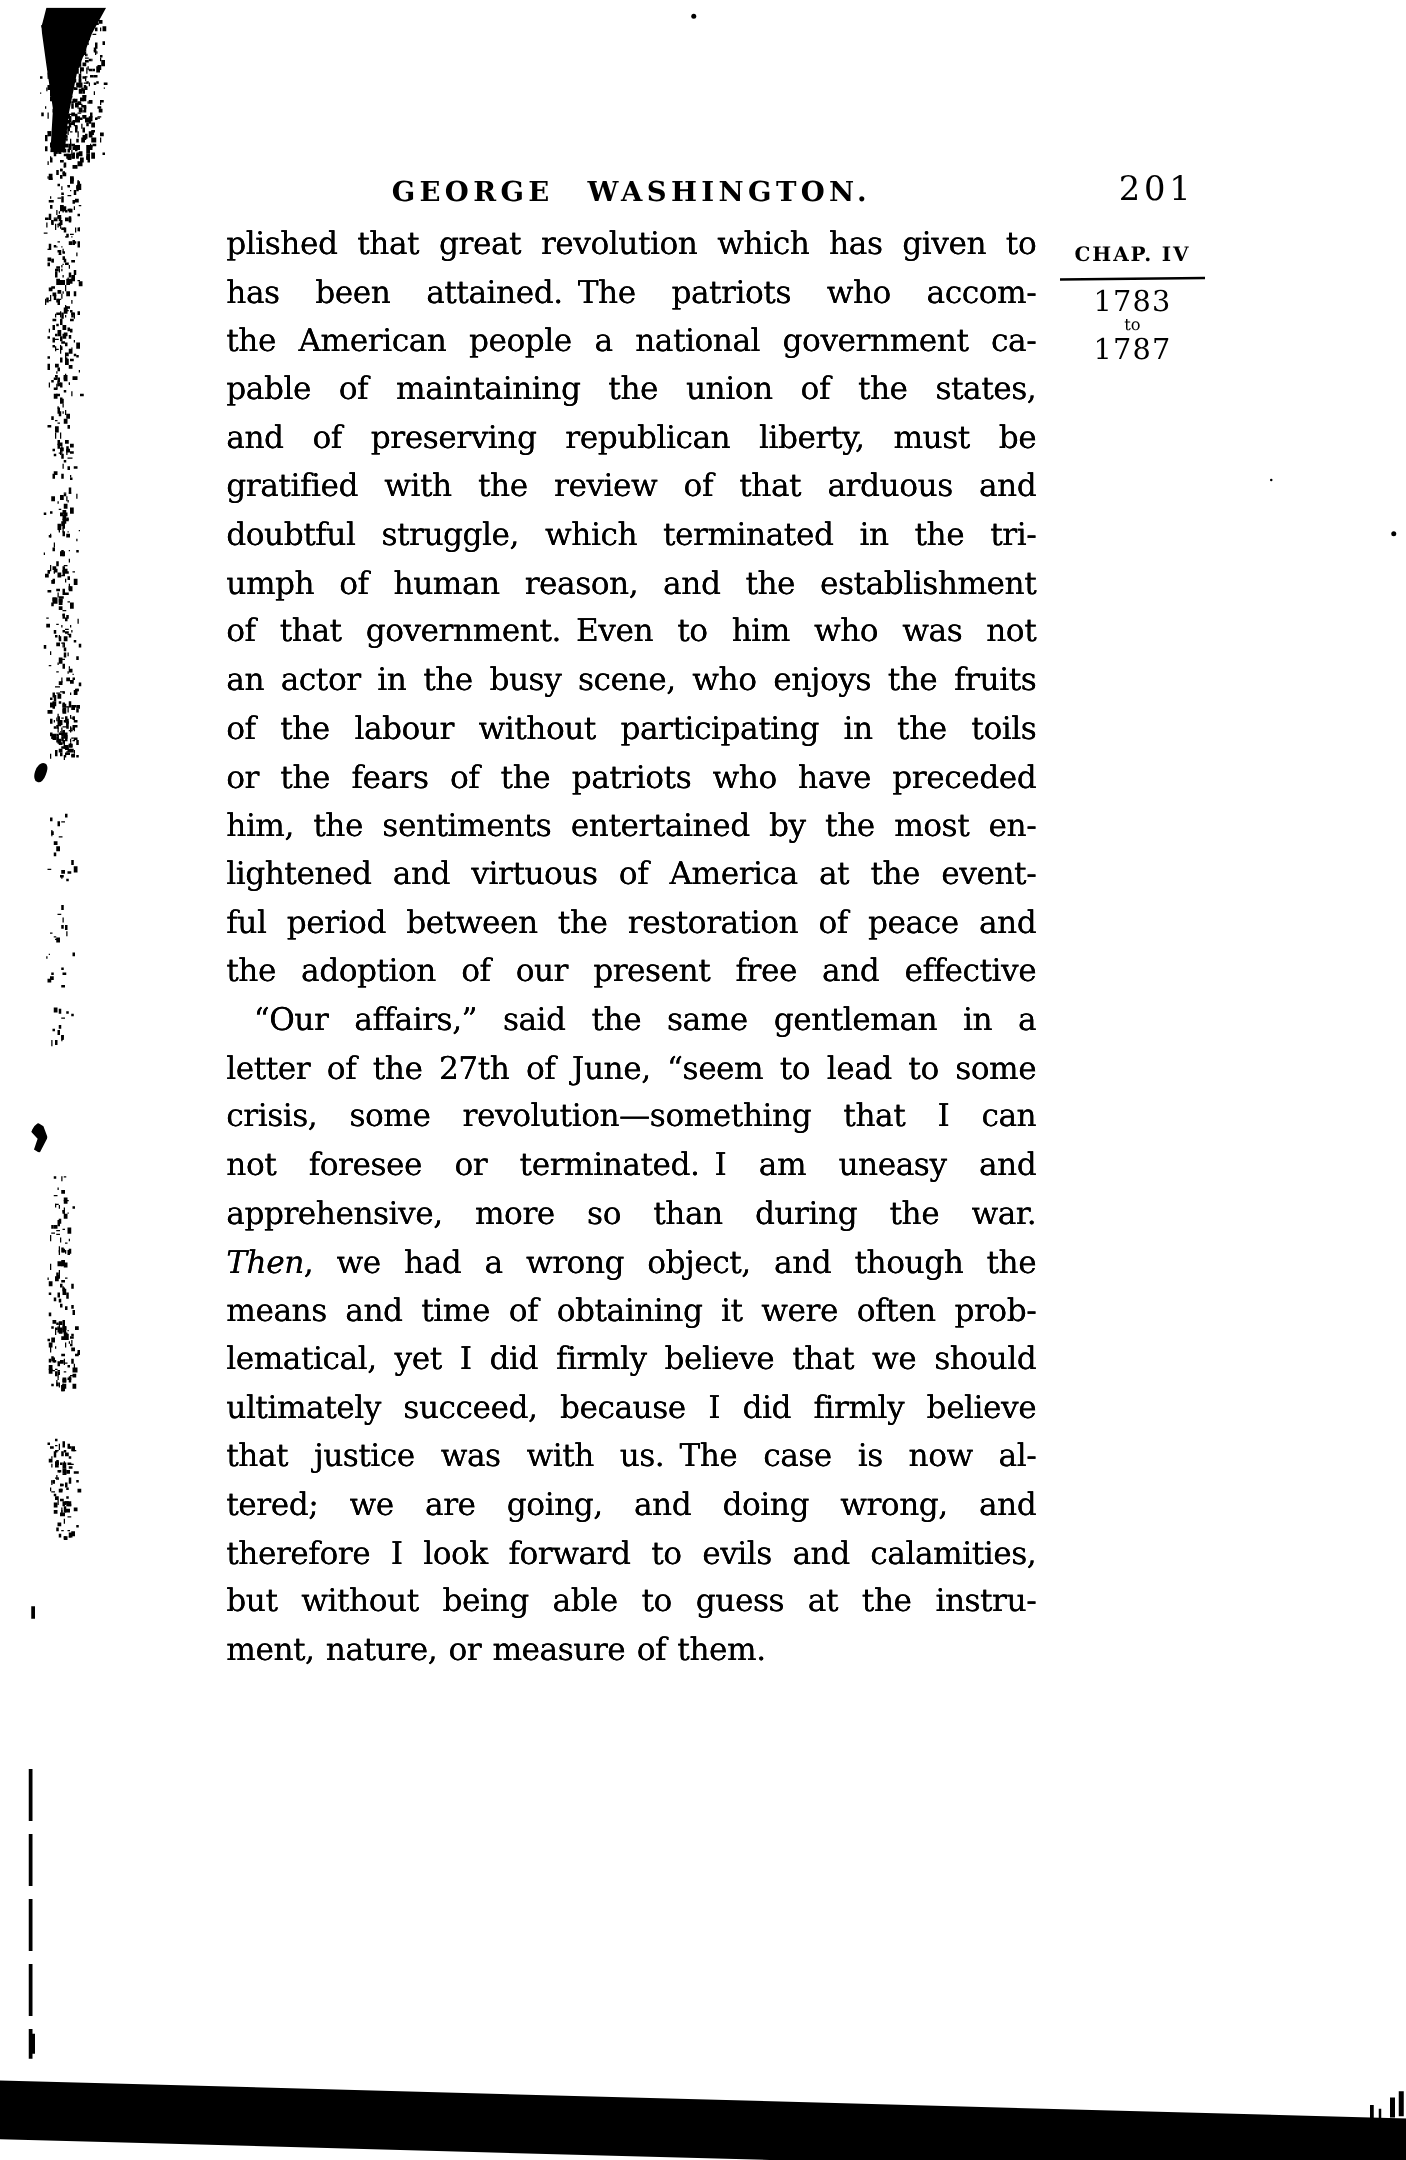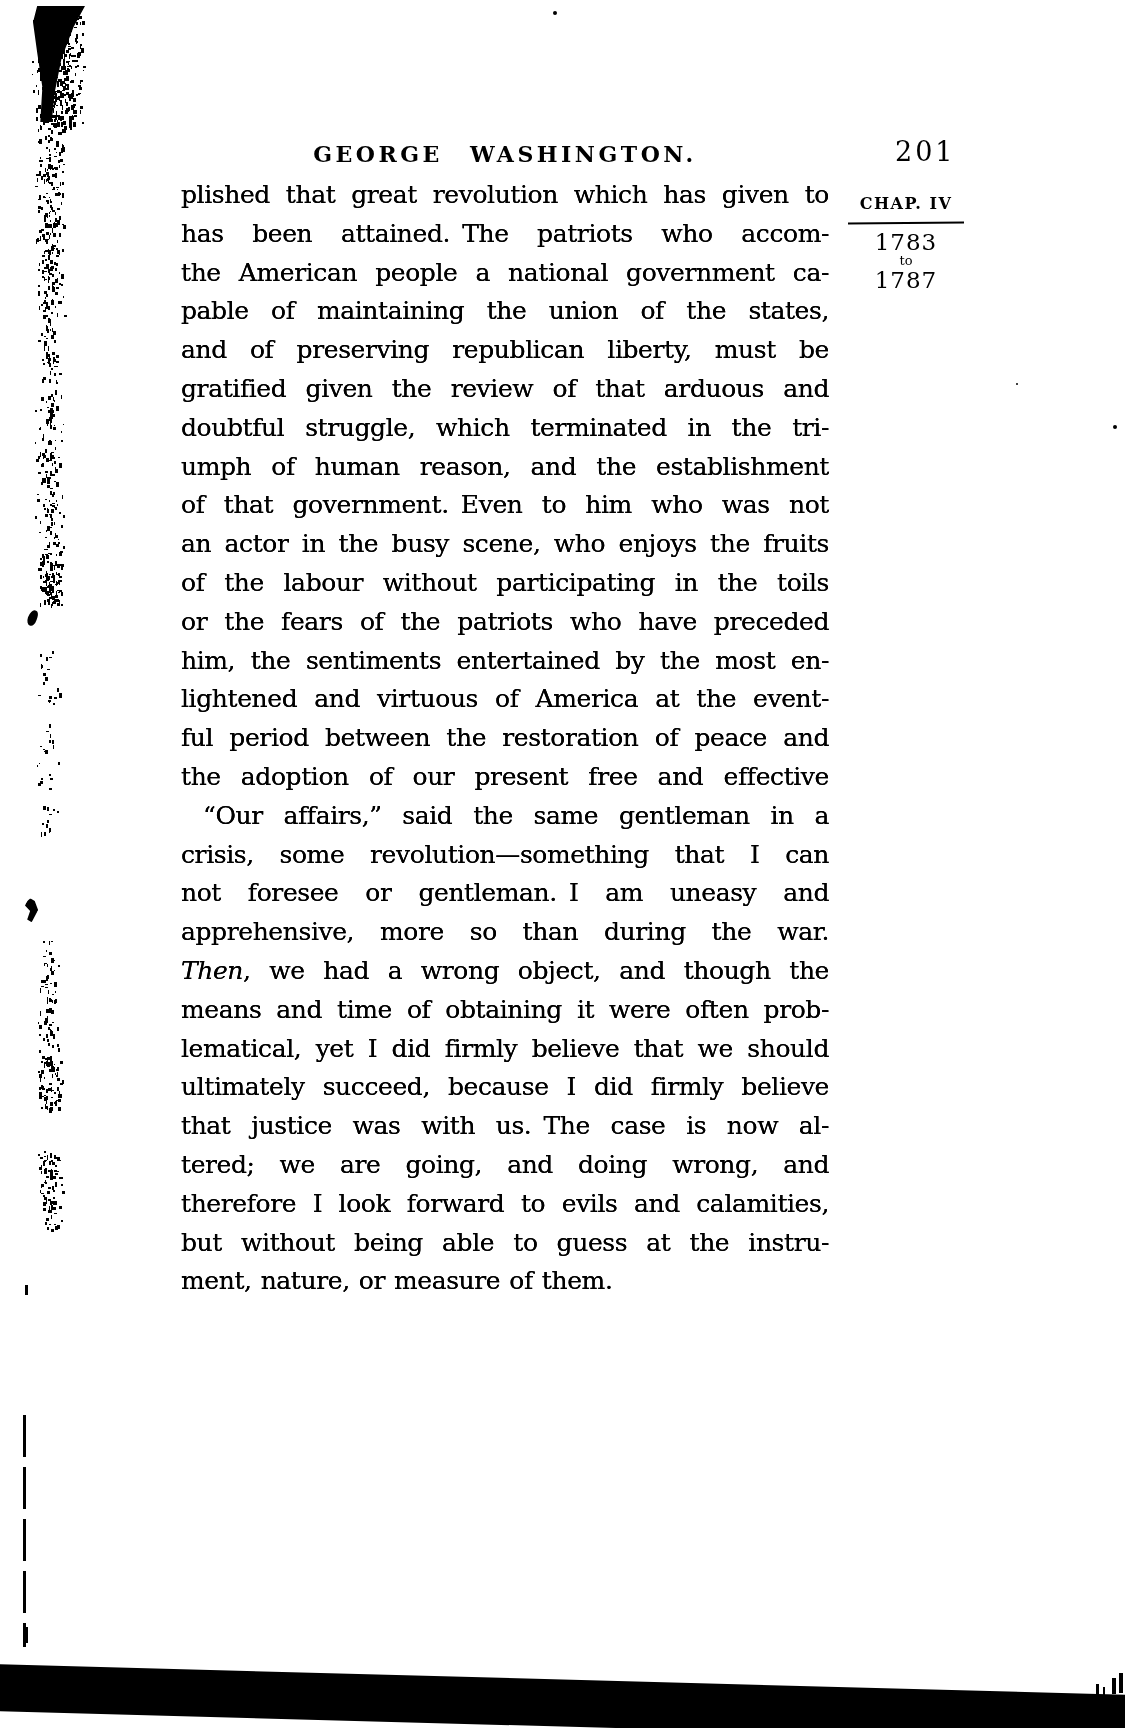--- a/index.html
+++ b/index.html
@@ -1320,34 +1320,35 @@
     <div class="year-to">to</div>
     <div class="year">1787</div>
   </div>
 
   <div class="body-text">
       <div class="line"><span>plished that great revolution which has given to</span></div>
       <div class="line"><span>has been attained. The patriots who accom-</span></div>
       <div class="line"><span>the American people a national government ca-</span></div>
       <div class="line"><span>pable of maintaining the union of the states,</span></div>
       <div class="line"><span>and of preserving republican liberty, must be</span></div>
-      <div class="line"><span>gratified given the review of that arduous and</span></div>
+      <div class="line"><span>gratified with the review of that arduous and</span></div>
       <div class="line"><span>doubtful struggle, which terminated in the tri-</span></div>
       <div class="line"><span>umph of human reason, and the establishment</span></div>
       <div class="line"><span>of that government. Even to him who was not</span></div>
       <div class="line"><span>an actor in the busy scene, who enjoys the fruits</span></div>
       <div class="line"><span>of the labour without participating in the toils</span></div>
       <div class="line"><span>or the fears of the patriots who have preceded</span></div>
       <div class="line"><span>him, the sentiments entertained by the most en-</span></div>
       <div class="line"><span>lightened and virtuous of America at the event-</span></div>
       <div class="line"><span>ful period between the restoration of peace and</span></div>
       <div class="line"><span>the adoption of our present free and effective</span></div>
       <div class="line first-indent"><span>“Our affairs,” said the same gentleman in a</span></div>
+      <div class="line"><span>letter of the 27th of June, “seem to lead to some</span></div>
       <div class="line"><span>crisis, some revolution—something that I can</span></div>
-      <div class="line"><span>not foresee or gentleman. I am uneasy and</span></div>
+      <div class="line"><span>not foresee or terminated. I am uneasy and</span></div>
       <div class="line"><span>apprehensive, more so than during the war.</span></div>
       <div class="line"><span></span><i>Then</i><span>, we had a wrong object, and though the</span></div>
       <div class="line"><span>means and time of obtaining it were often prob-</span></div>
       <div class="line"><span>lematical, yet I did firmly believe that we should</span></div>
       <div class="line"><span>ultimately succeed, because I did firmly believe</span></div>
       <div class="line"><span>that justice was with us. The case is now al-</span></div>
       <div class="line"><span>tered; we are going, and doing wrong, and</span></div>
       <div class="line"><span>therefore I look forward to evils and calamities,</span></div>
       <div class="line"><span>but without being able to guess at the instru-</span></div>
       <div class="line last"><span>ment, nature, or measure of them.</span></div>

